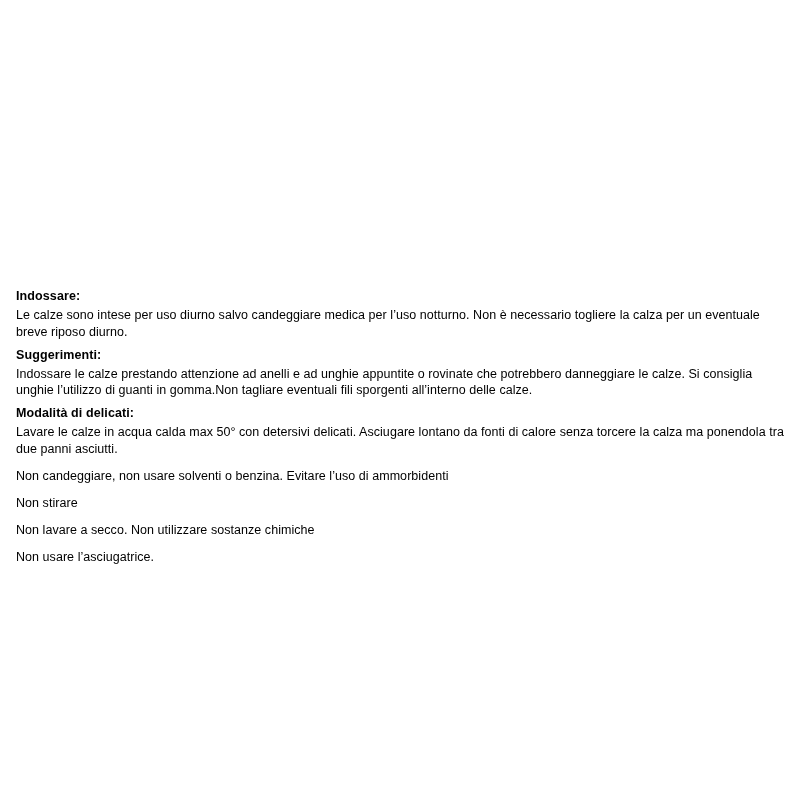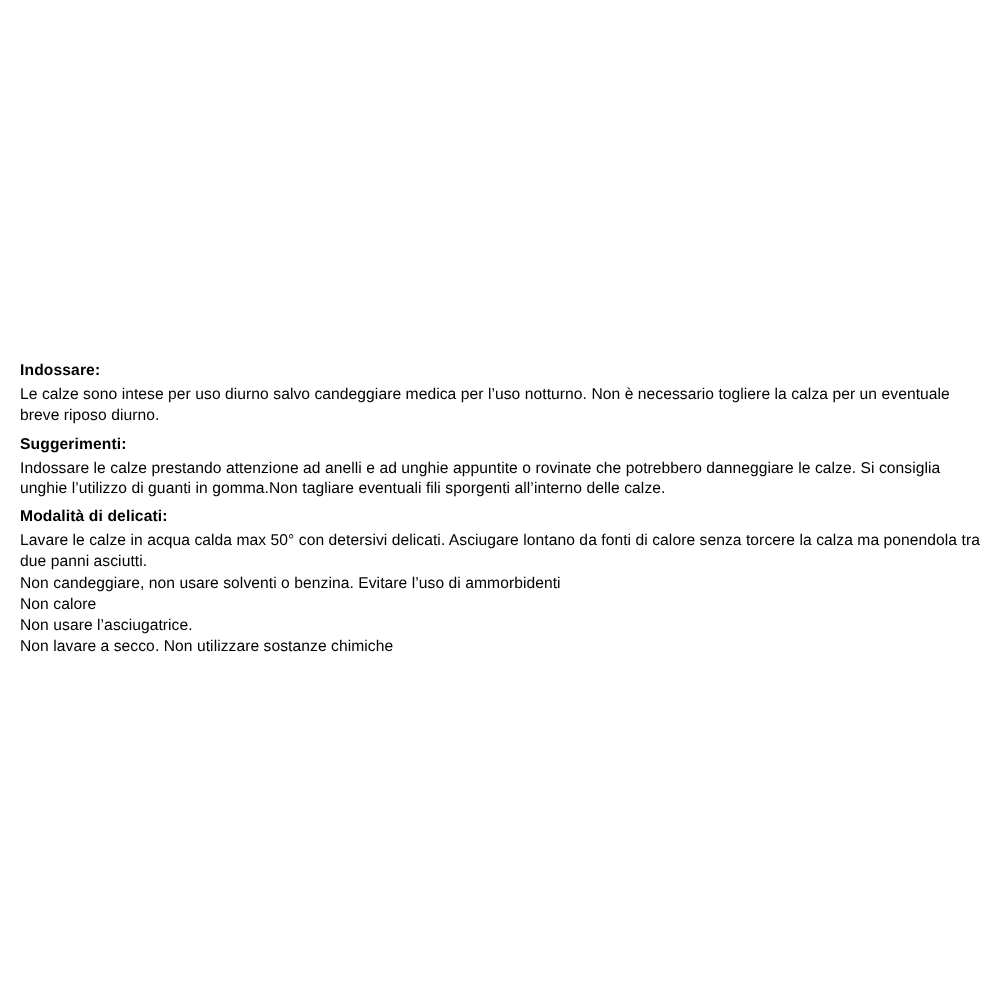--- a/index.html
+++ b/index.html
@@ -40,21 +40,21 @@
     letter-spacing: 0.1px;
   }
   .para {
     font-size: 12.5px;
     font-weight: normal;
     line-height: 1.35;
     margin: 0;
     letter-spacing: 0.05px;
   }
   .para + .para {
-    margin-top: 0;
+    margin-top: 10px;
   }
 </style>
 </head>
 <body>
 
 <div class="page">
   <div class="content">
 
     <div class="section">
       <p class="heading">Indossare:</p>
@@ -63,19 +63,19 @@
 
     <div class="section">
       <p class="heading">Suggerimenti:</p>
       <p class="para">Indossare le calze prestando attenzione ad anelli e ad unghie appuntite o rovinate che potrebbero danneggiare le calze. Si consiglia unghie l’utilizzo di guanti in gomma.Non tagliare eventuali fili sporgenti all’interno delle calze.</p>
     </div>
 
     <div class="section">
       <p class="heading">Modalità di delicati:</p>
       <p class="para">Lavare le calze in acqua calda max 50° con detersivi delicati. Asciugare lontano da fonti di calore senza torcere la calza ma ponendola tra due panni asciutti.</p>
       <p class="para">Non candeggiare, non usare solventi o benzina. Evitare l’uso di ammorbidenti</p>
-      <p class="para">Non calore</p>
+      <p class="para">Non stirare</p>
+      <p class="para">Non lavare a secco. Non utilizzare sostanze chimiche</p>
       <p class="para">Non usare l’asciugatrice.</p>
-      <p class="para">Non lavare a secco. Non utilizzare sostanze chimiche</p>
     </div>
 
   </div>
 </div>
 
 </body></html>

